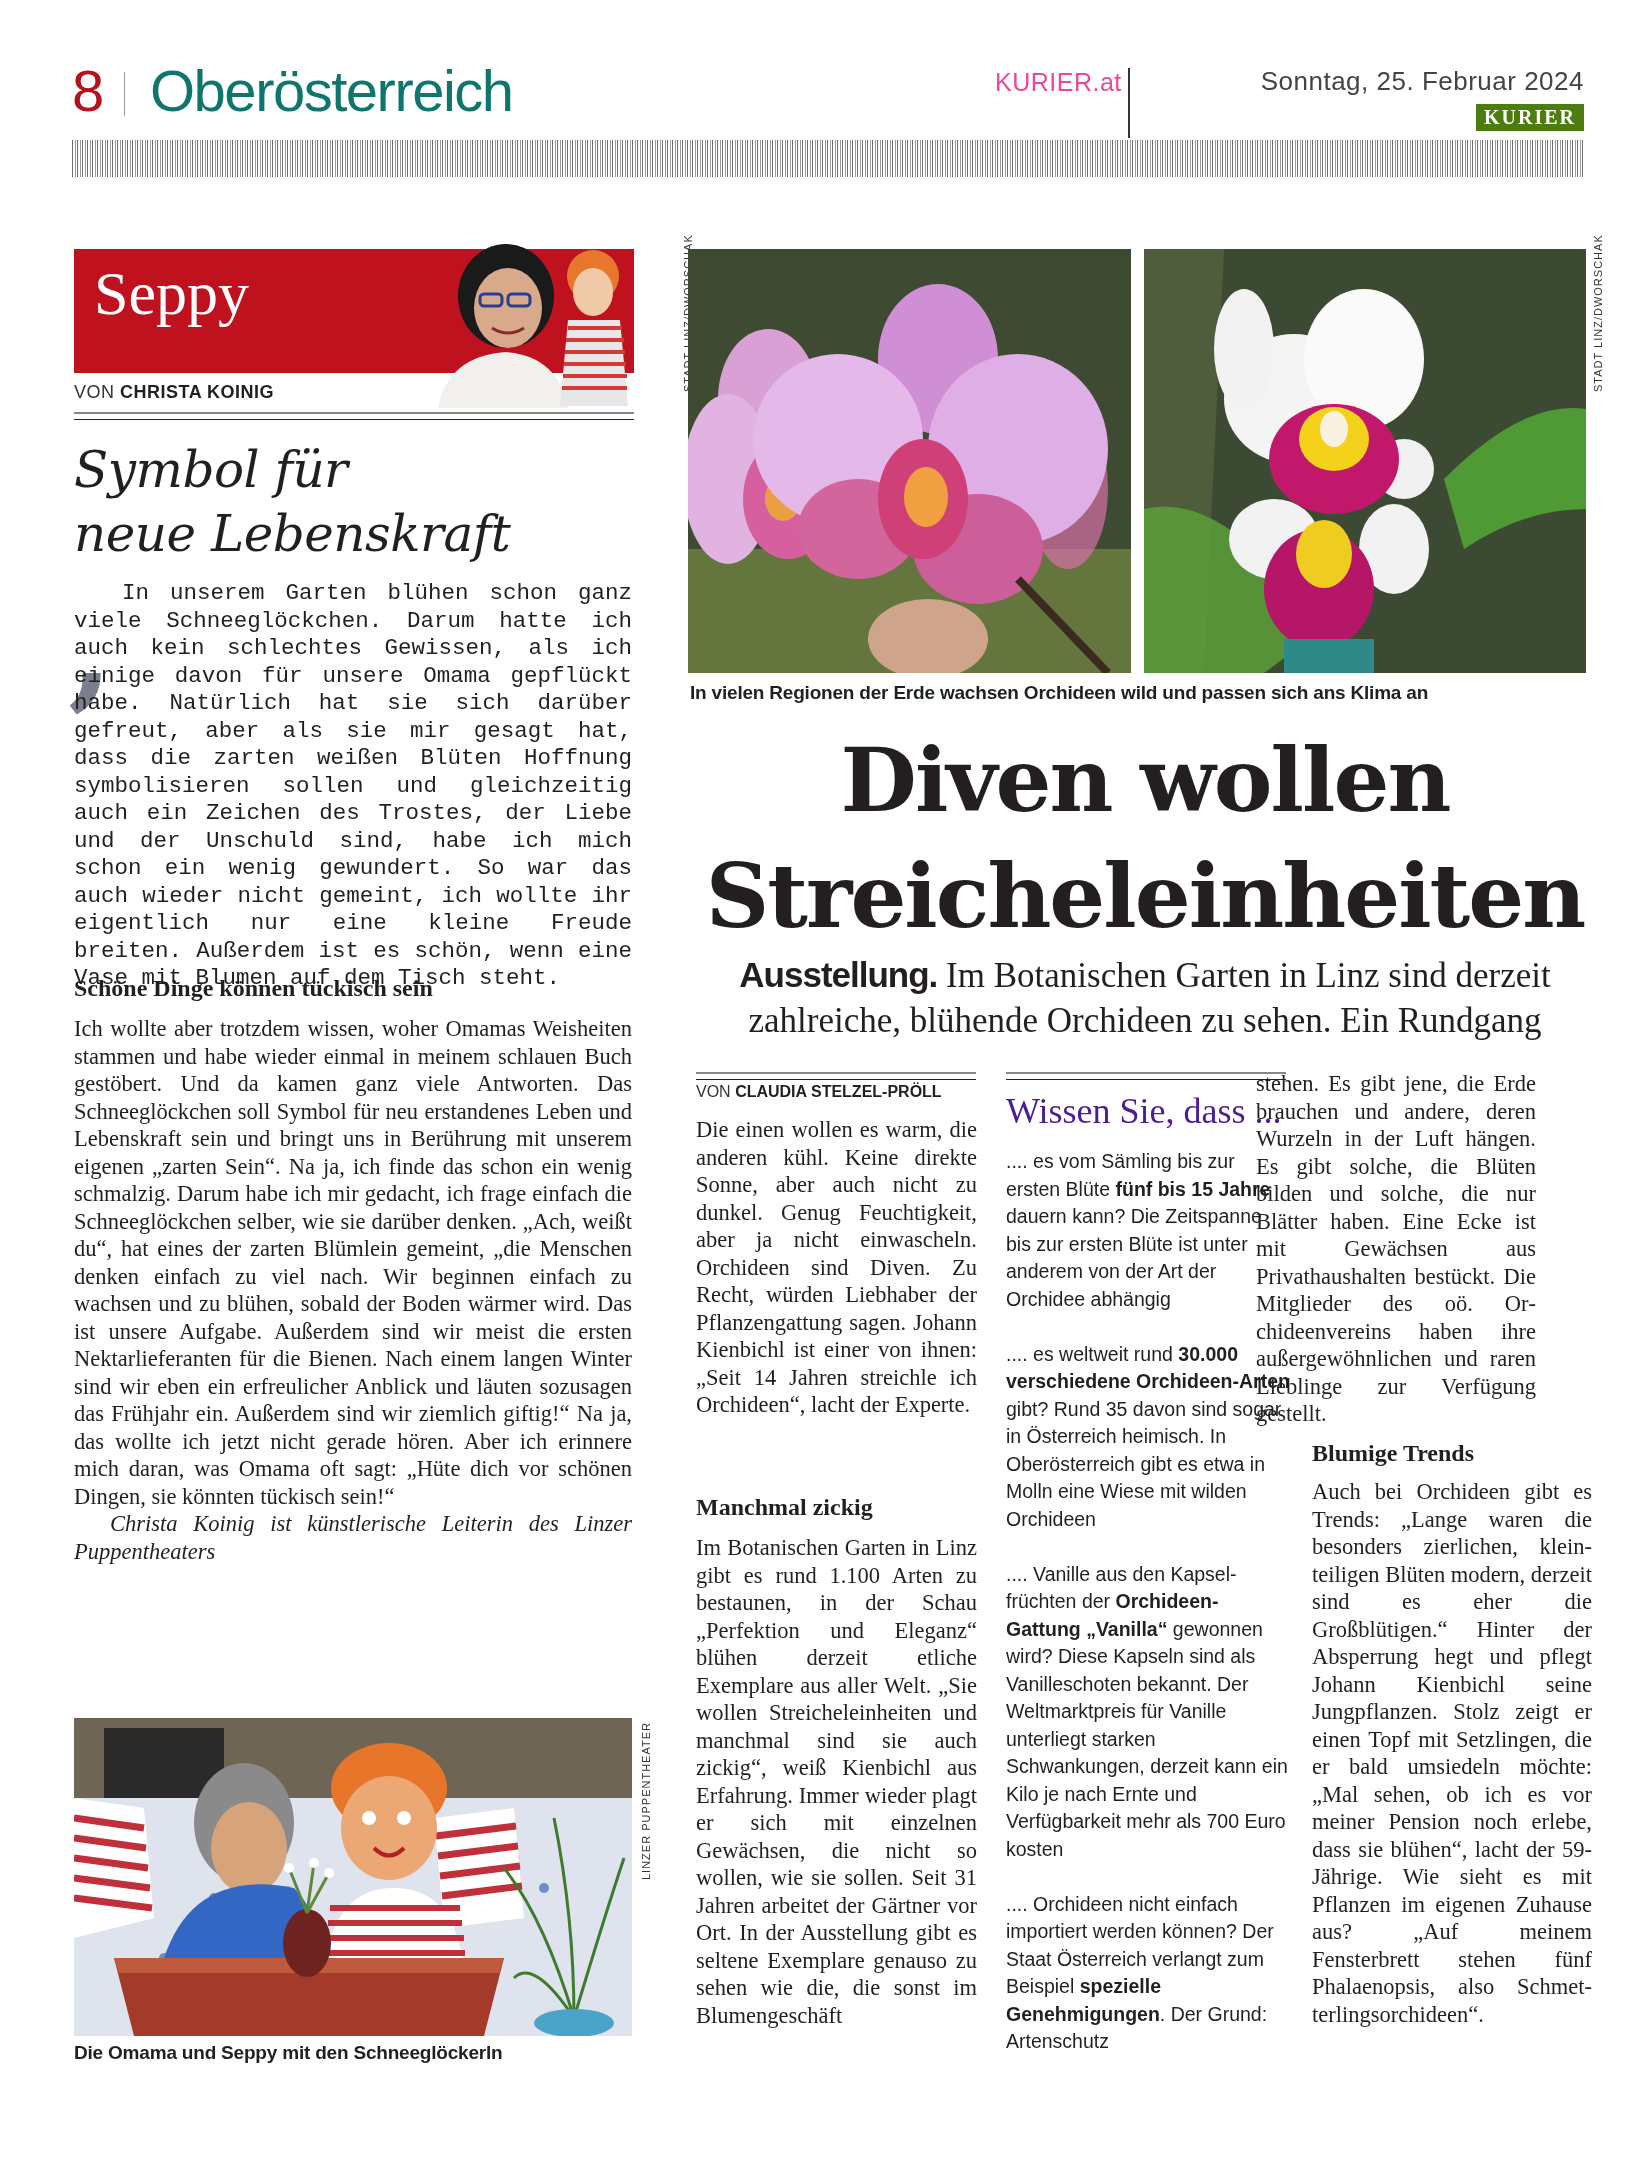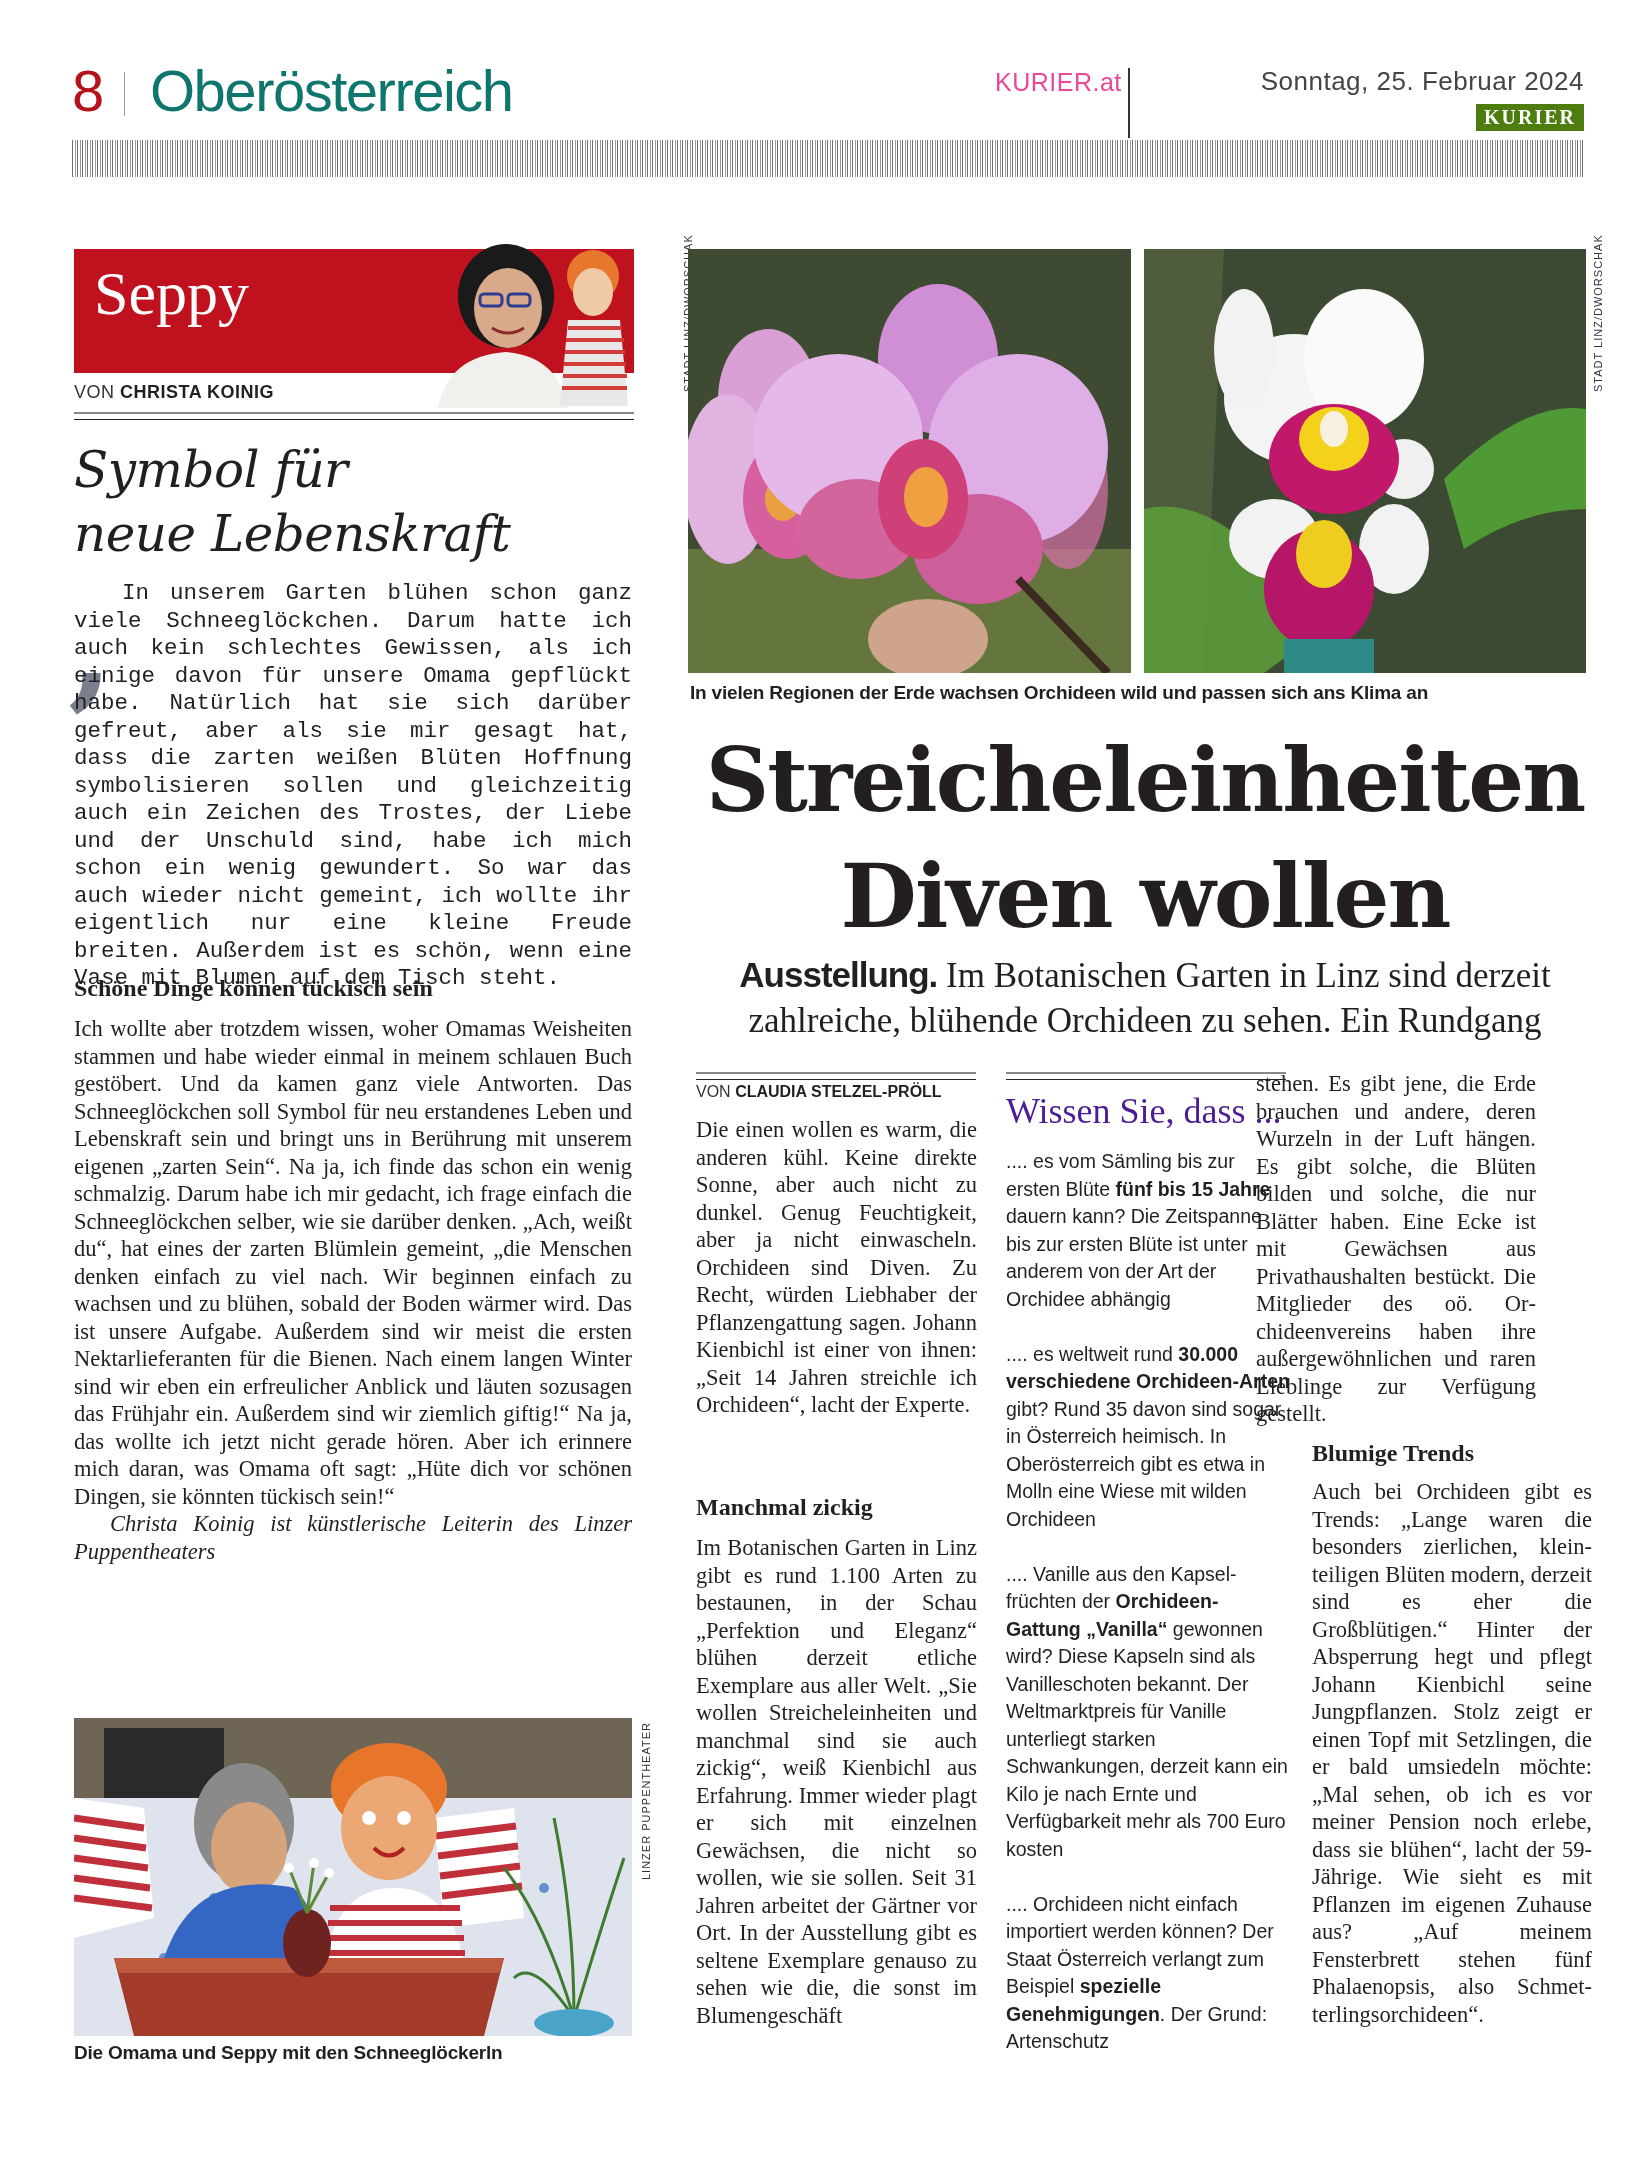--- a/index.html
+++ b/index.html
@@ -180,22 +180,22 @@
   <ellipse cx="130" cy="290" rx="45" ry="40" fill="#f2f2f2"></ellipse>
   <ellipse cx="250" cy="300" rx="35" ry="45" fill="#f2f2f2"></ellipse>
   <ellipse cx="175" cy="340" rx="55" ry="60" fill="#b51668"></ellipse>
   <ellipse cx="180" cy="305" rx="28" ry="34" fill="#eecd20"></ellipse>
   <rect x="140" y="390" width="90" height="34" fill="#2d8a86"></rect>
 </svg>
 <div class="credit-vert" style="left:1592px; top:392px;">STADT LINZ/DWORSCHAK</div>
 <div class="caption" style="left:690px; top:682px;">In vielen Regionen der Erde wachsen Orchideen wild und passen sich ans Klima an</div>
 
 <div class="headline" style="top:722px;">
+  <div>Diven wollen</div>
   <div>Streicheleinheiten</div>
-  <div>Diven wollen</div>
 </div>
 <div class="deck"><b>Ausstellung.</b><span> Im Botanischen Garten in Linz sind derzeit zahlreiche, blühende Orchideen zu sehen. Ein Rundgang</span></div>
 
 <div class="dbl-rule" style="left:696px; top:1072px; width:280px;"></div>
 <div class="byline-right"><span>VON</span> <b>CLAUDIA STELZEL-PRÖLL</b></div>
 <div class="body-text" style="left:696px; top:1116px; width:281px;">
   <p>Die einen wollen es warm, die anderen kühl. Keine di­rekte Sonne, aber auch nicht zu dunkel. Genug Feuchtigkeit, aber ja nicht einwascheln. Orchideen sind Diven. Zu Recht, wür­den Liebhaber der Pflan­zengattung sagen. Johann Kienbichl ist einer von ih­nen: „Seit 14 Jahren streichle ich Orchideen“, lacht der Experte.</p>
 </div>
 <div class="subhead" style="left:696px; top:1494px;">Manchmal zickig</div>
 <div class="body-text" style="left:696px; top:1534px; width:281px;">

